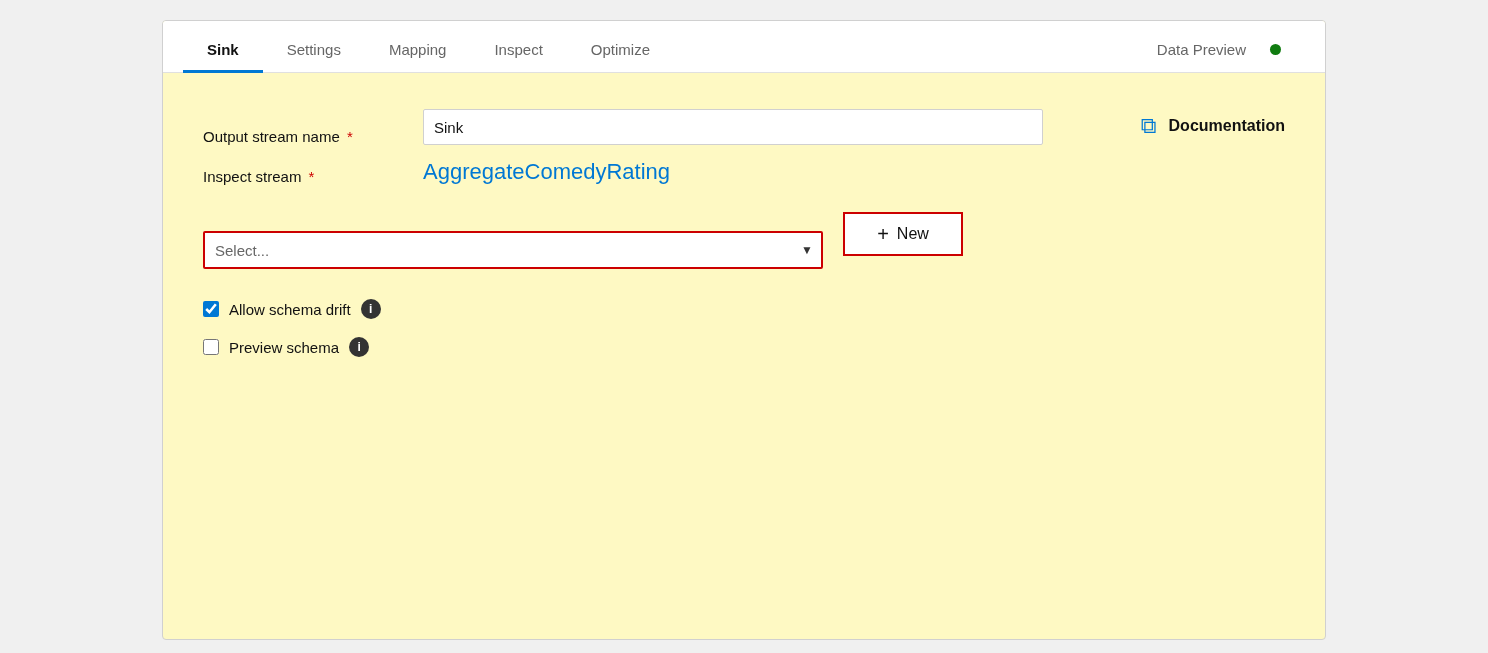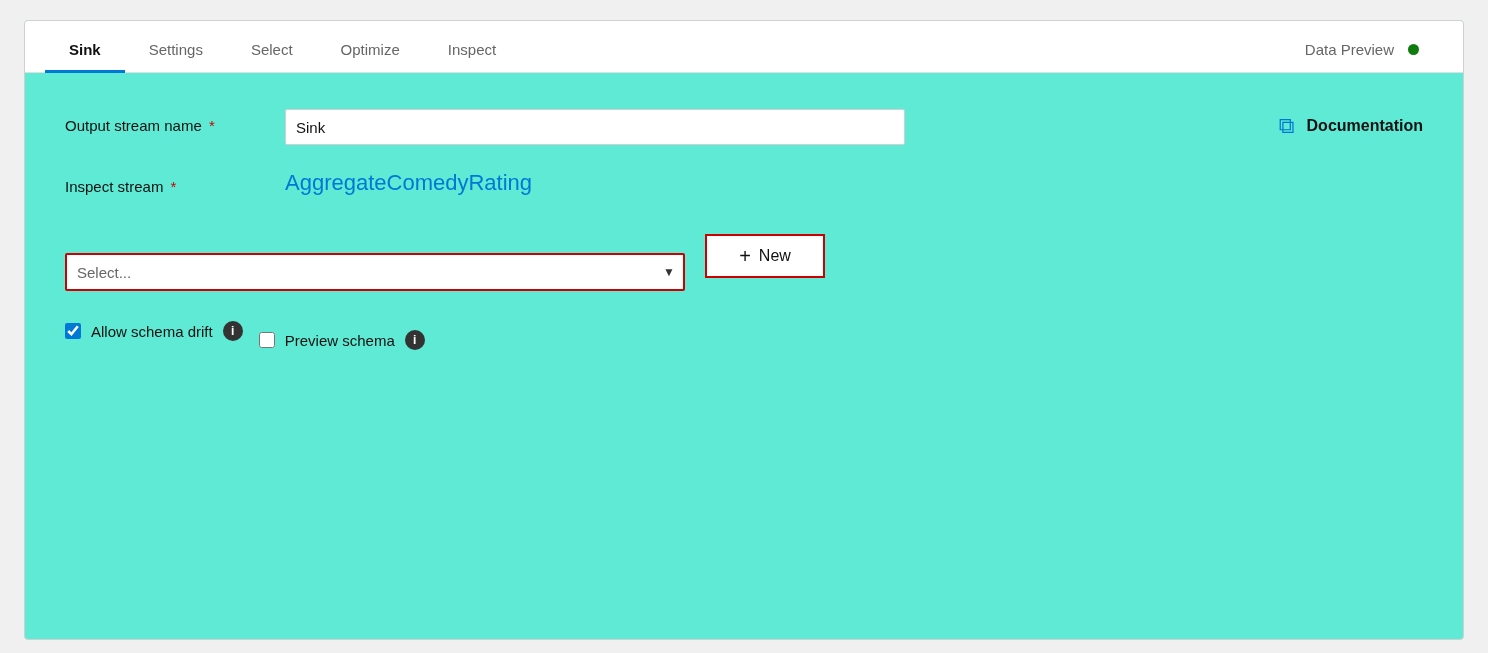--- a/index.html
+++ b/index.html
@@ -6,24 +6,24 @@
     body {
       font-family: 'Segoe UI', Arial, sans-serif;
       background: #f0f0f0;
       display: flex;
       align-items: center;
       justify-content: center;
       min-height: 100vh;
       padding: 20px;
     }
     .container {
-      background: #5eead4;
+      background: #fef9c3;
       border: 1px solid #d0d0d0;
       border-radius: 4px;
-      width: 1440px;
+      width: 1164px;
       min-height: 620px;
       overflow: hidden;
     }
     
     .tab-bar {
       display: flex;
       align-items: flex-end;
       border-bottom: 1px solid #e0e0e0;
       padding: 0 20px;
       background: #ffffff;
@@ -39,39 +39,39 @@
       user-select: none;
     }
     .tab.active {
       color: #111;
       border-bottom: 3px solid #0078d4;
       font-weight: 600;
     }
     .tab-data-preview {
       display: flex;
       align-items: center;
-      gap: 14px;
+      gap: 24px;
       margin-left: auto;
     }
     .green-dot {
       width: 11px;
       height: 11px;
       background: #107c10;
       border-radius: 50%;
       display: inline-block;
     }
     
     .main-content {
       padding: 36px 40px 40px 40px;
     }
     
     .form-row {
       display: flex;
-      align-items: flex-start;
-      margin-bottom: 25px;
+      align-items: flex-end;
+      margin-bottom: 14px;
     }
     .form-label {
       width: 220px;
       font-size: 15px;
       color: #111;
       padding-top: 8px;
       flex-shrink: 0;
     }
     .required-star {
       color: #c00;
@@ -150,22 +150,22 @@
       justify-content: center;
     }
     .new-button .plus-icon {
       font-size: 20px;
       font-weight: 300;
       line-height: 1;
     }
     
     .options-area {
       display: flex;
-      flex-direction: row;
-      gap: 16px;
+      flex-direction: column;
+      gap: 0;
     }
     .checkbox-row {
       display: flex;
       align-items: center;
       gap: 10px;
       margin-bottom: 18px;
     }
     .checkbox-row:last-child {
       margin-bottom: 0;
     }
@@ -236,23 +236,23 @@
     }
   </style>
 </head>
 <body>
 
 <div class="container">
 
   <div class="tab-bar">
     <div class="tab active">Sink</div>
     <div class="tab">Settings</div>
-    <div class="tab">Select</div>
+    <div class="tab">Mapping</div>
+    <div class="tab">Inspect</div>
     <div class="tab">Optimize</div>
-    <div class="tab">Inspect</div>
     <div class="tab tab-data-preview">
       <span>Data Preview</span>
       <span class="green-dot"></span>
     </div>
   </div>
 
   <div class="main-content">
 
     <div class="form-row-with-doc">
       <div class="form-left">

